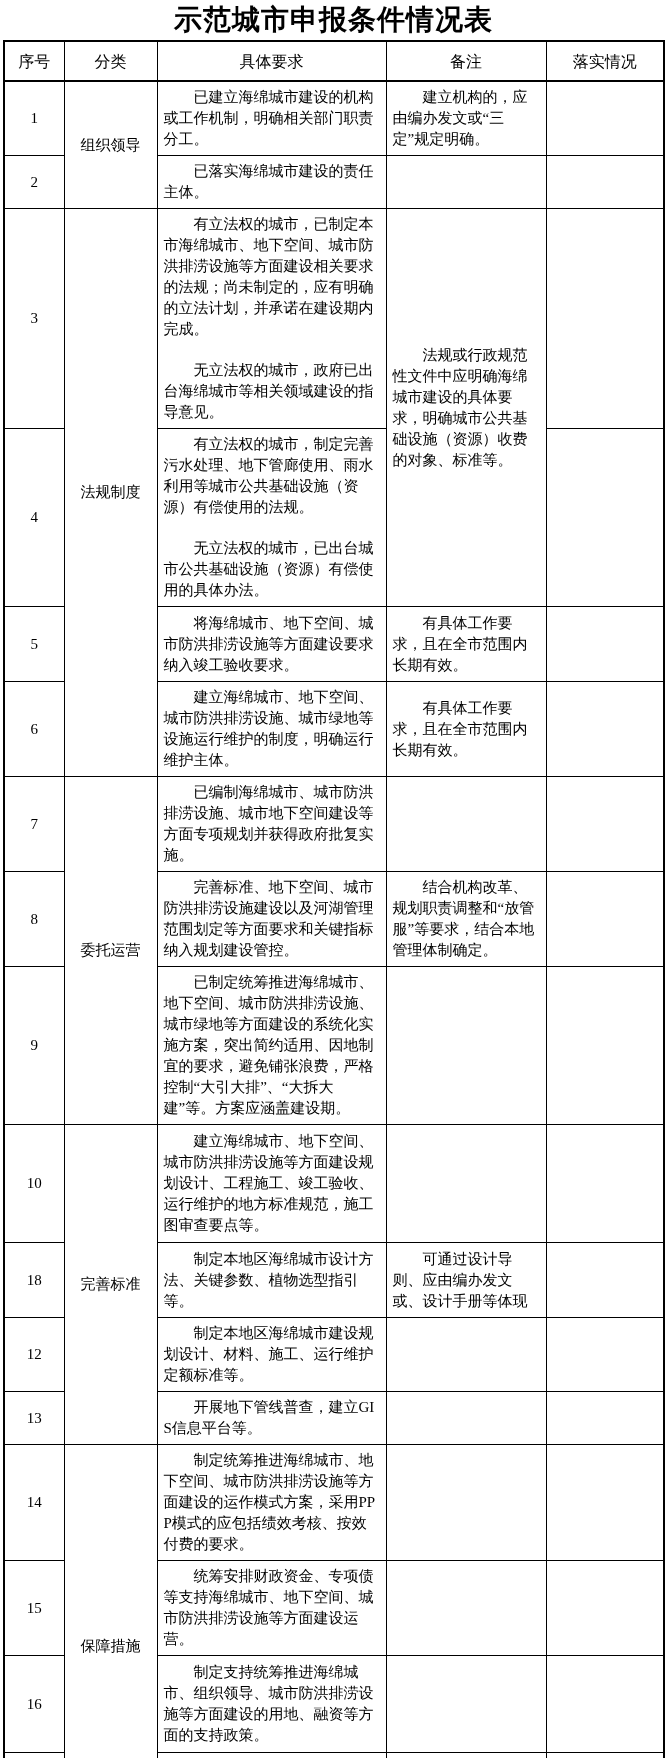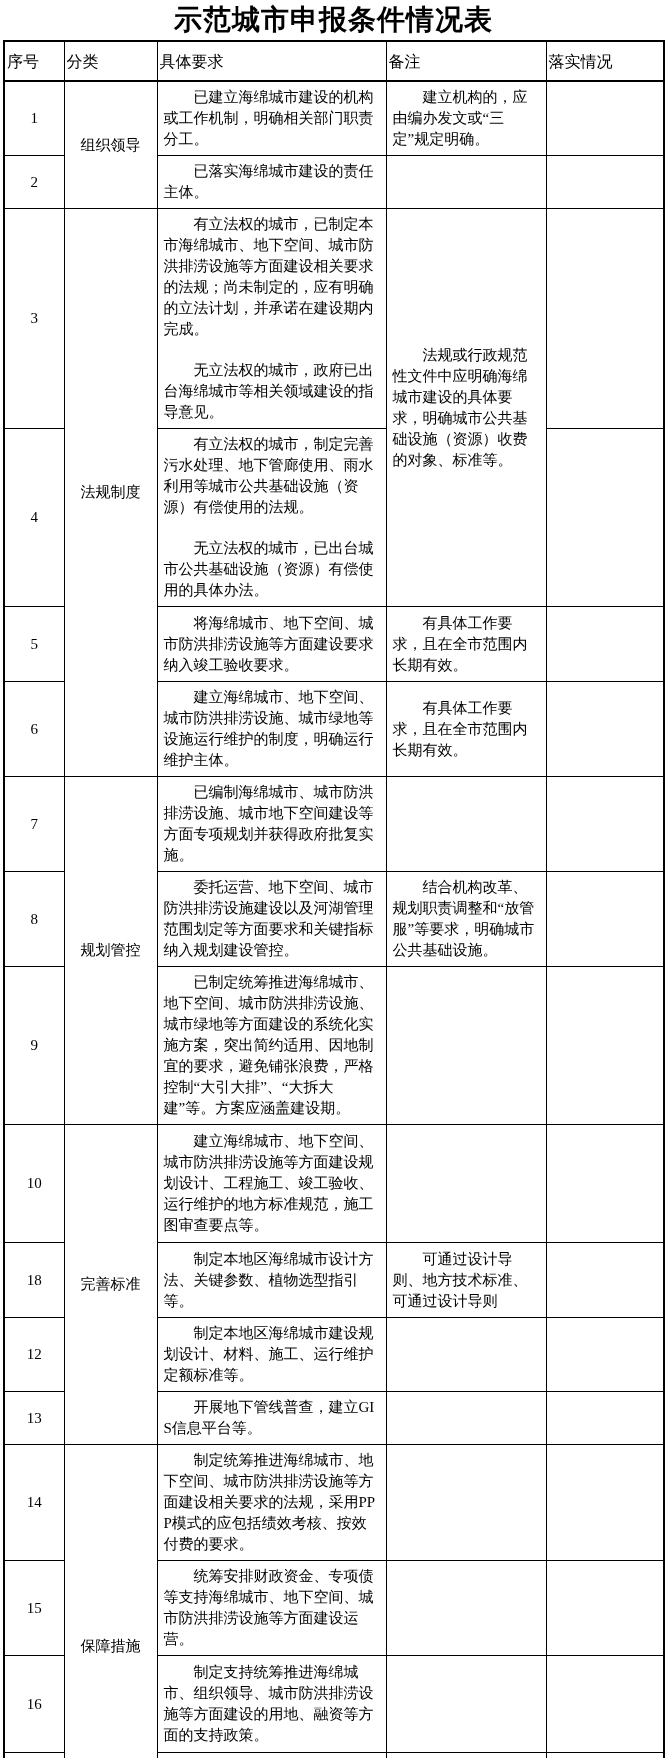--- a/index.html
+++ b/index.html
@@ -36,21 +36,21 @@
     padding: 1px 2px;
     vertical-align: middle;
     font-size: 15px;
     line-height: 21px;
     font-weight: normal;
     overflow: hidden;
     word-break: break-all;
   }
   .cond-table thead th {
     height: 36px;
-    text-align: left;
+    text-align: center;
     font-size: 16px;
     border-bottom: 2px solid #000;
   }
   td.num  { text-align: center; }
   td.cat  { text-align: center; }
   td.req p, td.remark p {
     margin: 4px;
     text-indent: 2em;
     text-align: left;
   }
@@ -143,35 +143,35 @@
             <p>建立海绵城市、地下空间、城市防洪排涝设施、城市绿地等设施运行维护的制度，明确运行维护主体。</p>
           </td>
         <td class="remark">
             <p>有具体工作要求，且在全市范围内长期有效。</p>
           </td>
         <td></td>
       </tr>
 
       <tr style="height:75px">
         <td class="num">7</td>
-        <td class="cat" rowspan="3">规划管控</td>
+        <td class="cat" rowspan="3">委托运营</td>
         <td class="req">
             <p>已编制海绵城市、城市防洪排涝设施、城市地下空间建设等方面专项规划并获得政府批复实施。</p>
           </td>
         <td class="remark"></td>
         <td></td>
       </tr>
 
       <tr style="height:95px">
         <td class="num">8</td>
         <td class="req">
-            <p>委托运营、地下空间、城市防洪排涝设施建设以及河湖管理范围划定等方面要求和关键指标纳入规划建设管控。</p>
-          </td>
-        <td class="remark">
-            <p>结合机构改革、规划职责调整和“放管服”等要求，明确城市公共基础设施。</p>
+            <p>完善标准、地下空间、城市防洪排涝设施建设以及河湖管理范围划定等方面要求和关键指标纳入规划建设管控。</p>
+          </td>
+        <td class="remark">
+            <p>结合机构改革、规划职责调整和“放管服”等要求，结合本地管理体制确定。</p>
           </td>
         <td></td>
       </tr>
 
       <tr style="height:155px">
         <td class="num">9</td>
         <td class="req">
             <p>已制定统筹推进海绵城市、地下空间、城市防洪排涝设施、城市绿地等方面建设的系统化实施方案，突出简约适用、因地制宜的要求，避免铺张浪费，严格控制“大引大排”、“大拆大建”等。方案应涵盖建设期。</p>
           </td>
         <td class="remark"></td>
@@ -187,21 +187,21 @@
         <td class="remark"></td>
         <td></td>
       </tr>
 
       <tr style="height:75px">
         <td class="num">18</td>
         <td class="req">
             <p>制定本地区海绵城市设计方法、关键参数、植物选型指引等。</p>
           </td>
         <td class="remark">
-            <p>可通过设计导则、地方技术标准、可通过设计导则</p>
+            <p>可通过设计导则、应由编办发文或、设计手册等体现</p>
           </td>
         <td></td>
       </tr>
 
       <tr style="height:74px">
         <td class="num">12</td>
         <td class="req">
             <p>制定本地区海绵城市建设规划设计、材料、施工、运行维护定额标准等。</p>
           </td>
         <td class="remark"></td>
@@ -214,21 +214,21 @@
             <p>开展地下管线普查，建立GIS信息平台等。</p>
           </td>
         <td class="remark"></td>
         <td></td>
       </tr>
 
       <tr style="height:115px">
         <td class="num">14</td>
         <td class="cat" rowspan="4">保障措施</td>
         <td class="req">
-            <p>制定统筹推进海绵城市、地下空间、城市防洪排涝设施等方面建设相关要求的法规，采用PPP模式的应包括绩效考核、按效付费的要求。</p>
+            <p>制定统筹推进海绵城市、地下空间、城市防洪排涝设施等方面建设的运作模式方案，采用PPP模式的应包括绩效考核、按效付费的要求。</p>
           </td>
         <td class="remark"></td>
         <td></td>
       </tr>
 
       <tr style="height:75px">
         <td class="num">15</td>
         <td class="req">
             <p>统筹安排财政资金、专项债等支持海绵城市、地下空间、城市防洪排涝设施等方面建设运营。</p>
           </td>

